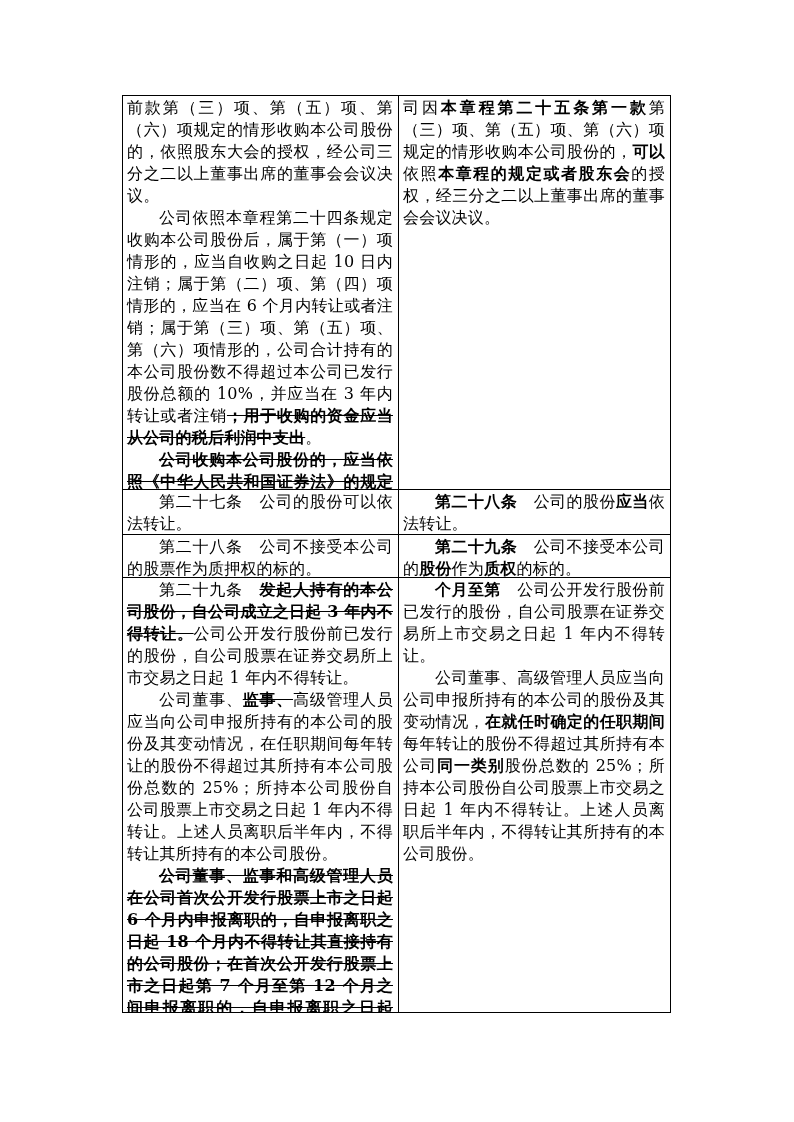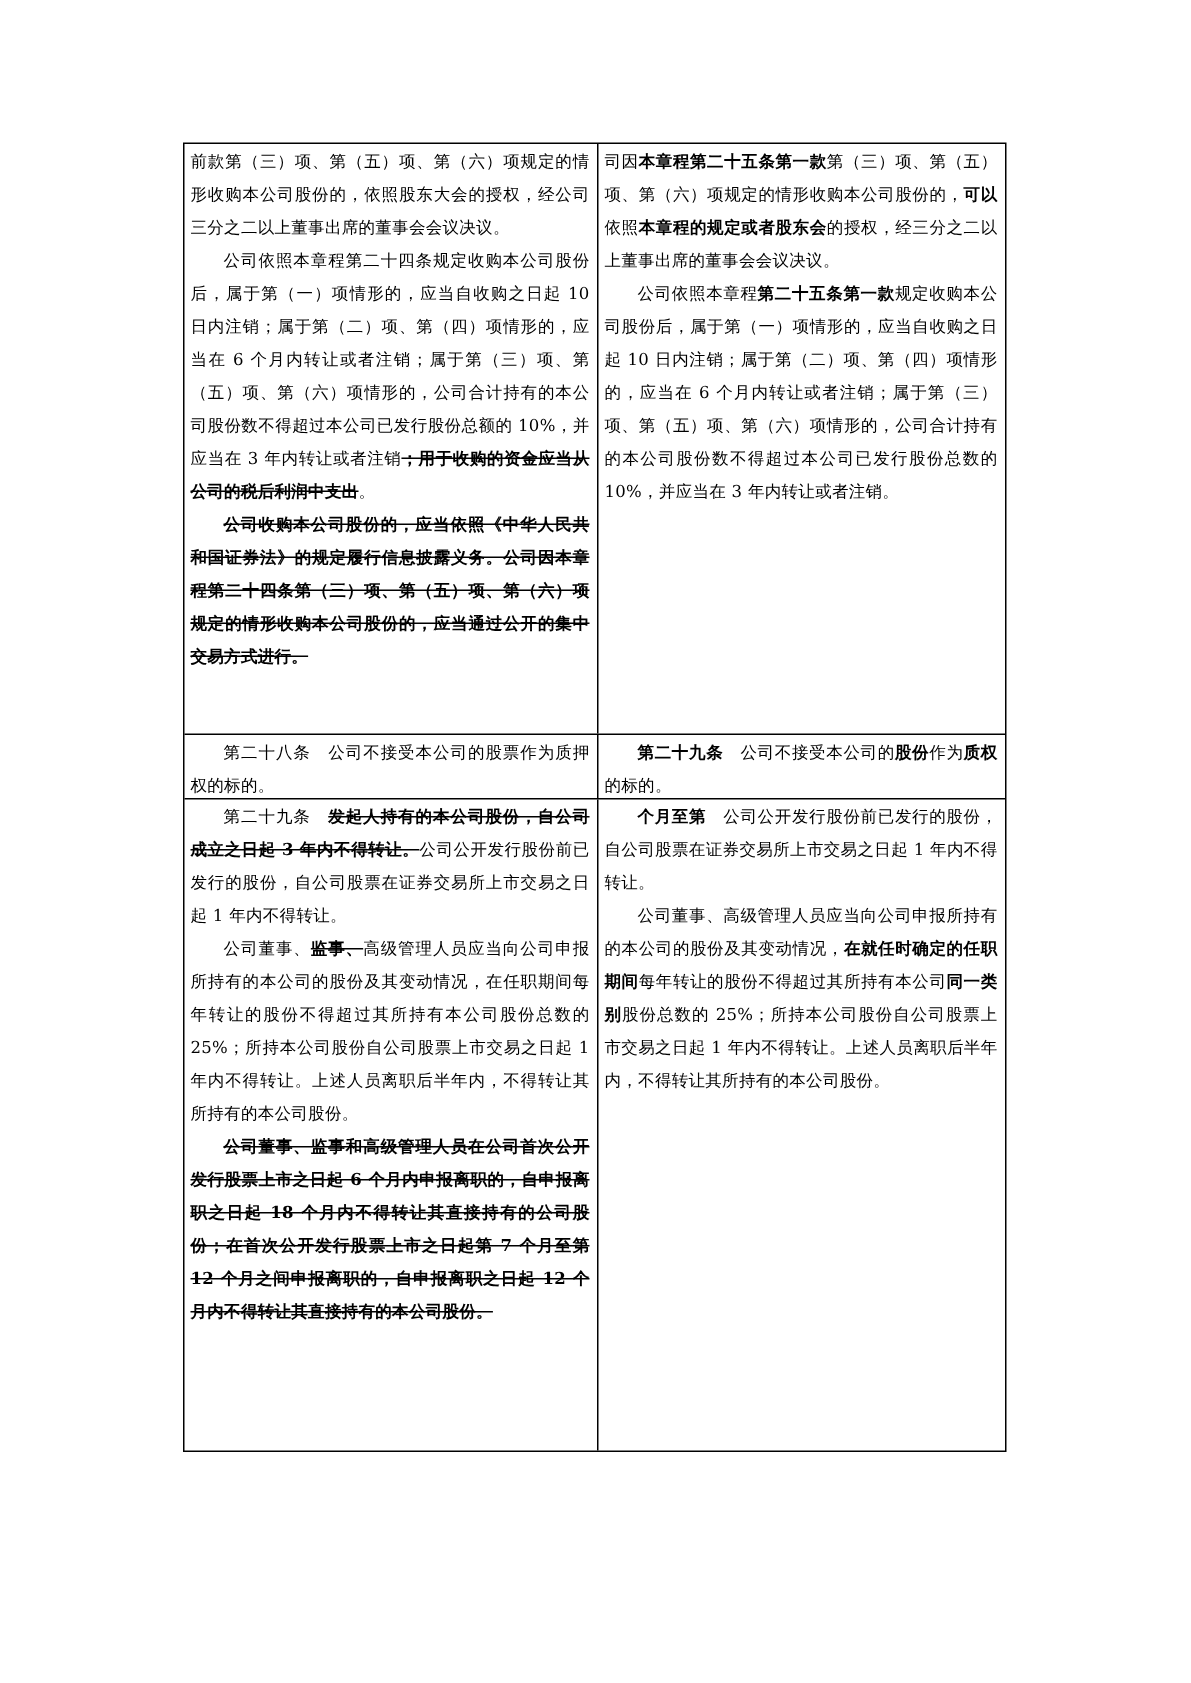--- a/index.html
+++ b/index.html
@@ -34,21 +34,21 @@
   }
   .t-row {
     display: flex;
     border-bottom: 1px solid #000000;
     box-sizing: border-box;
   }
   .t-row:last-child { border-bottom: none; }
   .t-cell {
     box-sizing: border-box;
     padding: 1px 5px 0 4px;
-    font-size: 11px;
+    font-size: 16px;
     line-height: 22px;
     text-align: justify;
     overflow: hidden;
     letter-spacing: 0.2px;
   }
   .t-cell.cell-left {
     width: 276px;
     border-right: 1px solid #000000;
   }
   .t-cell.cell-right { flex: 1; }
@@ -69,24 +69,31 @@
   <div class="doc-table">
 
     <div class="t-row row-1">
       <div class="t-cell cell-left">
           <p class="para"><span class="run-n">前款第（三）项、第（五）项、第（六）项规定的情形收购本公司股份的，依照股东大会的授权，经公司三分之二以上董事出席的董事会会议决议。</span></p>
           <p class="para indent"><span class="run-n">公司依照本章程第二十四条规定收购本公司股份后，属于第（一）项情形的，应当自收购之日起 10 日内注销；属于第（二）项、第（四）项情形的，应当在 6 个月内转让或者注销；属于第（三）项、第（五）项、第（六）项情形的，公司合计持有的本公司股份数不得超过本公司已发行股份总额的 10%，并应当在 3 年内转让或者注销</span><span class="run-d">；用于收购的资金应当从公司的税后利润中支出</span><span class="run-n">。</span></p>
           <p class="para indent"><span class="run-d">公司收购本公司股份的，应当依照《中华人民共和国证券法》的规定履行信息披露义务。公司因本章程第二十四条第（三）项、第（五）项、第（六）项规定的情形收购本公司股份的，应当通过公开的集中交易方式进行。</span></p>
         </div>
       <div class="t-cell cell-right">
           <p class="para"><span class="run-n">司因</span><span class="run-b">本章程第二十五条第一款</span><span class="run-n">第（三）项、第（五）项、第（六）项规定的情形收购本公司股份的，</span><span class="run-b">可以</span><span class="run-n">依照</span><span class="run-b">本章程的规定或者股东会</span><span class="run-n">的授权，经三分之二以上董事出席的董事会会议决议。</span></p>
-          <p class="para indent"><span class="run-n">公司依照本章程</span><span class="run-b">第二十五条第一款</span><span class="run-n">规定收购本公司股份后，属于第（一）项情形的，应当自收购之日起 10 日内注销；属于第（二）项、第（四）项情形的，应当在 6 个月内转让或者注销；属于第（三）项、第（五）项、第（六）项情形的，公司合计持有的本公司股份数不得超过本公司已发行股份总数的 10%，并应当在 3 年内转让或者注销。</span></p>
         </div>
     </div>
 
+    <div class="t-row row-2">
+      <div class="t-cell cell-left">
+          <p class="para indent"><span class="run-n">第二十七条　公司的股份可以依法转让。</span></p>
+        </div>
+      <div class="t-cell cell-right">
+          <p class="para indent"><span class="run-b">第二十八条</span><span class="run-n">　公司的股份</span><span class="run-b">应当</span><span class="run-n">依法转让。</span></p>
+        </div>
+    </div>
 
     <div class="t-row row-3">
       <div class="t-cell cell-left">
           <p class="para indent"><span class="run-n">第二十八条　公司不接受本公司的股票作为质押权的标的。</span></p>
         </div>
       <div class="t-cell cell-right">
           <p class="para indent"><span class="run-b">第二十九条</span><span class="run-n">　公司不接受本公司的</span><span class="run-b">股份</span><span class="run-n">作为</span><span class="run-b">质权</span><span class="run-n">的标的。</span></p>
         </div>
     </div>
 

